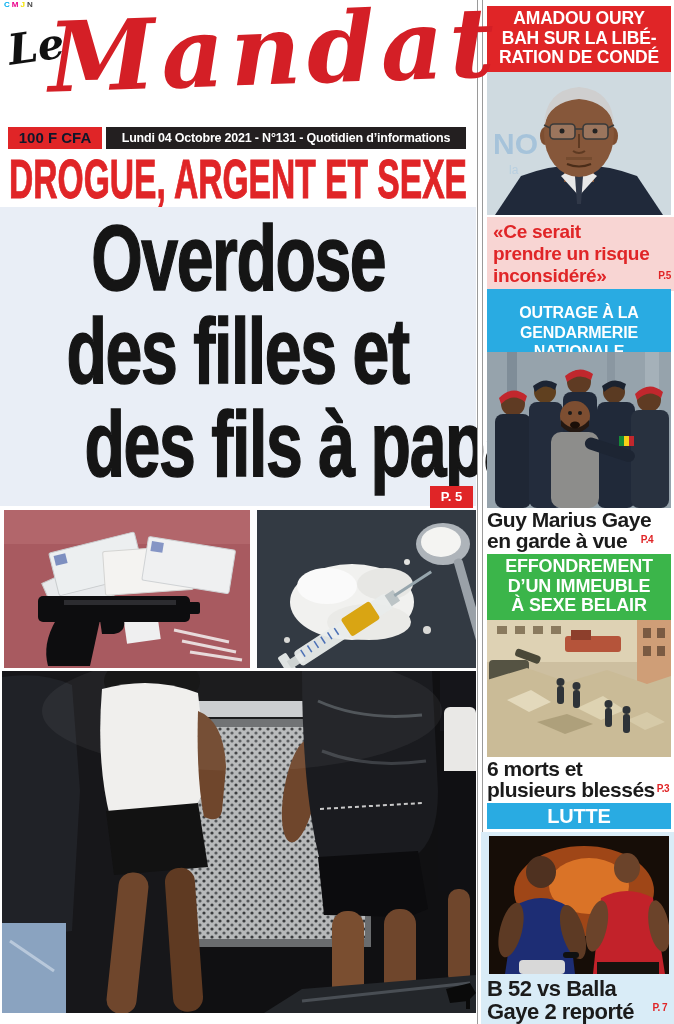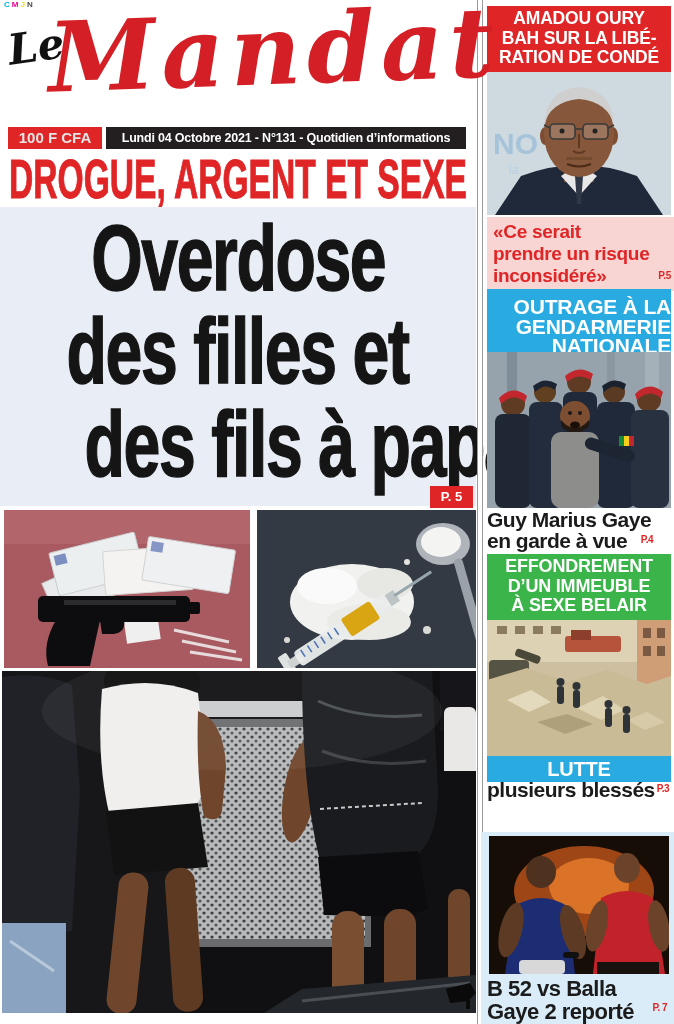--- a/index.html
+++ b/index.html
@@ -10,21 +10,21 @@
   
   .pm{font-size:8px;font-weight:bold;letter-spacing:2px;}
   .pm-c{color:#00aeef}.pm-m{color:#ec008c}.pm-j{color:#f5e400}.pm-n{color:#4a4a4a}
 
   
   .le{font-family:"DejaVu Serif", serif;font-style:italic;font-weight:bold;
       font-size:42px;color:#111;transform:rotate(-8deg);z-index:3;}
   .mandat{font-family:"DejaVu Serif", serif;font-style:italic;font-weight:bold;
       font-size:97px;color:#d41f26;letter-spacing:6px;transform:rotate(-2deg);
       line-height:1;z-index:2;}
-  .price{background:#e02527;color:#e5e5e5;font-weight:bold;font-size:15px;
+  .price{background:#e02527;color:#0f172a;font-weight:bold;font-size:15px;
       text-align:center;line-height:22px;}
   .dateline{background:#231f20;color:#fff;font-weight:bold;font-size:12.5px;
       text-align:center;line-height:22px;letter-spacing:-0.2px;}
 
   
   .kicker{color:#e02527;font-weight:bold;font-size:56px;line-height:54px;white-space:nowrap;
       transform:scaleX(0.60);transform-origin:0 50%;-webkit-text-stroke:1px #e02527;}
   .panel{background:#e9eef6;}
   .hline{display:block;text-align:center;height:93px;}
   .hline span{display:inline-block;font-weight:bold;font-size:92px;line-height:93px;
@@ -210,21 +210,21 @@
     <path d="M80,92 Q92,97 104,92" stroke="#4a2c18" stroke-width="2" fill="none"></path>
   </svg>
 
   <div class="abs quote" style="left:487px;top:217px;width:184px;height:70px;">
     <span style="display:block">«Ce serait</span>
     <span style="display:block">prendre un risque</span>
     <span style="display:block">inconsidéré»</span>
     <span class="pref abs" style="right:6px;bottom:4px;">P.5</span>
   </div>
 
-  <div class="abs rbox bg-blue" style="left:487px;top:289px;width:184px;height:61px;padding-top:8px;font-size:21px;line-height:19.5px;text-align:right;">
+  <div class="abs rbox bg-blue" style="left:487px;top:289px;width:184px;height:61px;padding-top:14px;font-size:16px;line-height:19.5px;">
     <span style="display:block">OUTRAGE À LA</span>
     <span style="display:block">GENDARMERIE</span>
     <span style="display:block">NATIONALE</span>
   </div>
 
   <svg class="abs" style="left:487px;top:352px;" width="184" height="156" viewBox="0 0 184 156">
     <rect width="184" height="156" fill="#96a3ac"></rect>
     <rect x="20" width="10" height="156" fill="#7f8d98"></rect>
     <rect x="120" width="8" height="156" fill="#8a97a1"></rect>
     <rect x="158" width="14" height="156" fill="#a5b1b9"></rect>
@@ -307,21 +307,21 @@
   </svg>
 
   <div class="abs cap cap-s" style="left:487px;top:758px;width:184px;height:44px;">
     <span style="display:block">6 morts et</span>
     <span style="display:block">plusieurs blessés</span>
     <span class="pref abs" style="right:2px;bottom:3px;">P.3</span>
   </div>
 
   <div class="abs lutte-bg" style="left:481px;top:832px;width:193px;height:192px;"></div>
 
-  <div class="abs rbox bg-blue" style="left:487px;top:756px;width:184px;height:26px;font-size:20px;line-height:26px;">LUTTE</div>
+  <div class="abs rbox bg-blue" style="left:487px;top:803px;width:184px;height:26px;font-size:20px;line-height:26px;">LUTTE</div>
 
   <svg class="abs" style="left:489px;top:836px;" width="180" height="138" viewBox="0 0 180 138">
     <rect width="180" height="138" fill="#160d07"></rect>
     <ellipse cx="95" cy="55" rx="70" ry="45" fill="#c2551c" opacity="0.8"></ellipse>
     <ellipse cx="100" cy="50" rx="40" ry="28" fill="#e87e2c" opacity="0.8"></ellipse>
     <ellipse cx="52" cy="36" rx="15" ry="16" fill="#4f3120"></ellipse>
     <path d="M16,138 L26,70 Q52,54 78,70 L86,138 Z" fill="#1d2d74"></path>
     <ellipse cx="22" cy="94" rx="11" ry="28" fill="#5d3a24" transform="rotate(14 22 94)"></ellipse>
     <ellipse cx="84" cy="96" rx="11" ry="28" fill="#5d3a24" transform="rotate(-16 84 96)"></ellipse>
     <rect x="74" y="116" width="16" height="6" rx="3" fill="#101010"></rect>

